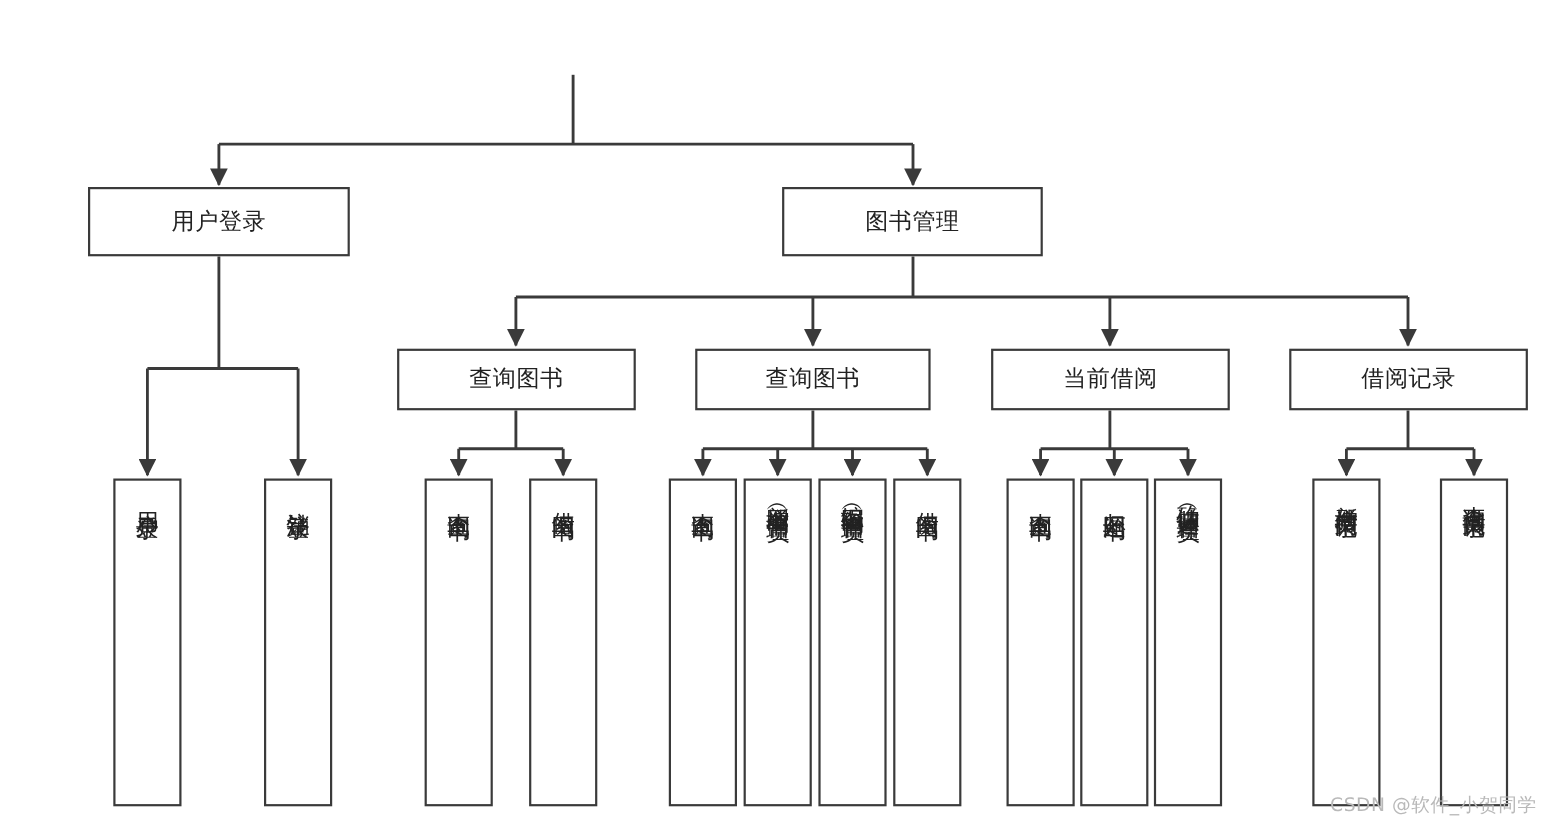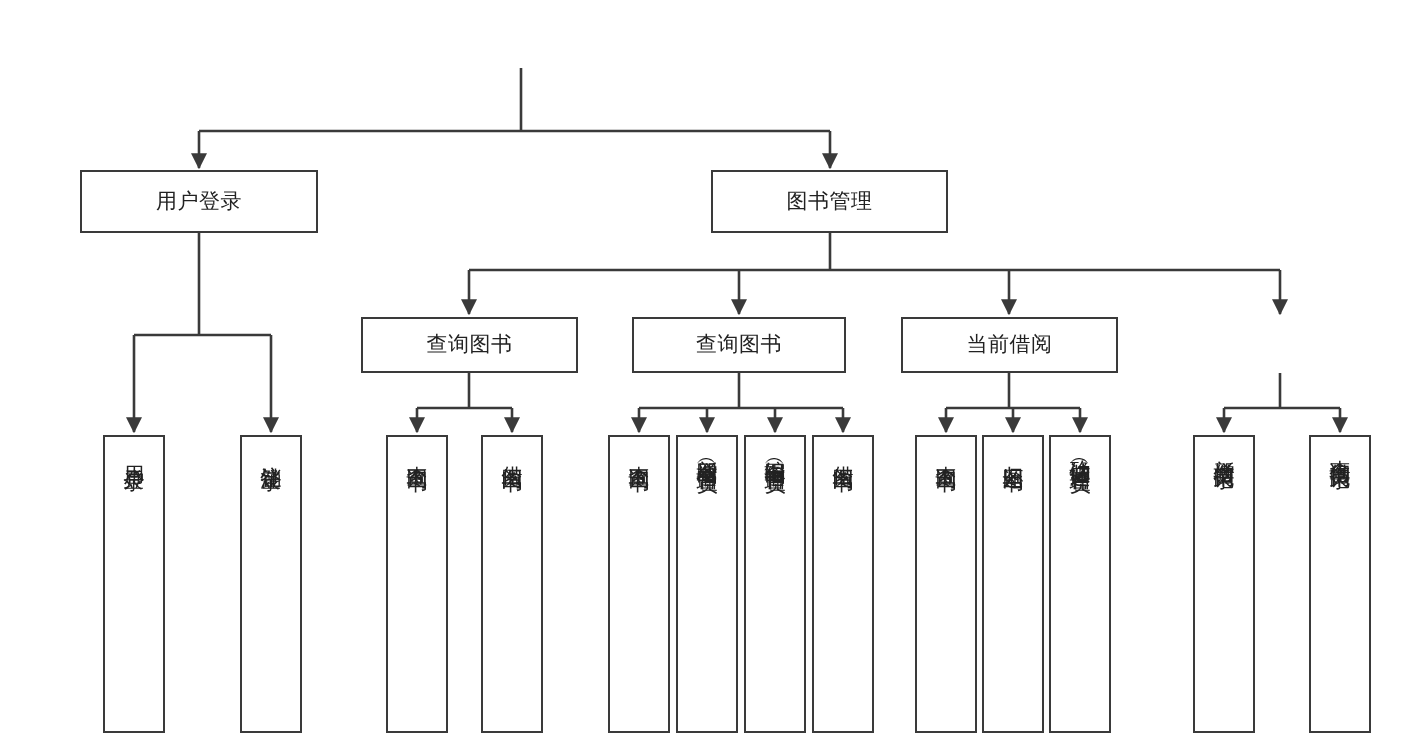--- a/index.html
+++ b/index.html
@@ -145,20 +145,23 @@
 
   <div class="node horizontal" style="left:361px; top:317px; width:217px; height:56px;">
     <span class="label">查询图书</span>
   </div>
   <div class="node horizontal" style="left:632px; top:317px; width:214px; height:56px;">
     <span class="label">查询图书</span>
   </div>
   <div class="node horizontal" style="left:901px; top:317px; width:217px; height:56px;">
     <span class="label">当前借阅</span>
   </div>
+  <div class="node horizontal" style="left:1172px; top:317px; width:217px; height:56px;">
+    <span class="label">借阅记录</span>
+  </div>
 
   <div class="node vertical" style="left:103px; top:435px; width:62px; height:298px;">
     <span class="label">用户登录</span>
   </div>
   <div class="node vertical" style="left:240px; top:435px; width:62px; height:298px;">
     <span class="label">注销登录</span>
   </div>
 
   <div class="node vertical" style="left:386px; top:435px; width:62px; height:298px;">
     <span class="label">查询图书</span>
@@ -190,13 +193,14 @@
     <span class="label">确认归还（管理员）</span>
   </div>
 
   <div class="node vertical tall-text" style="left:1193px; top:435px; width:62px; height:298px;">
     <span class="label">新增借阅记录</span>
   </div>
   <div class="node vertical tall-text" style="left:1309px; top:435px; width:62px; height:298px;">
     <span class="label">查询借阅记录</span>
   </div>
 
+  <div class="watermark">CSDN @软件_小贺同学</div>
 </div>
 
 </body></html>

